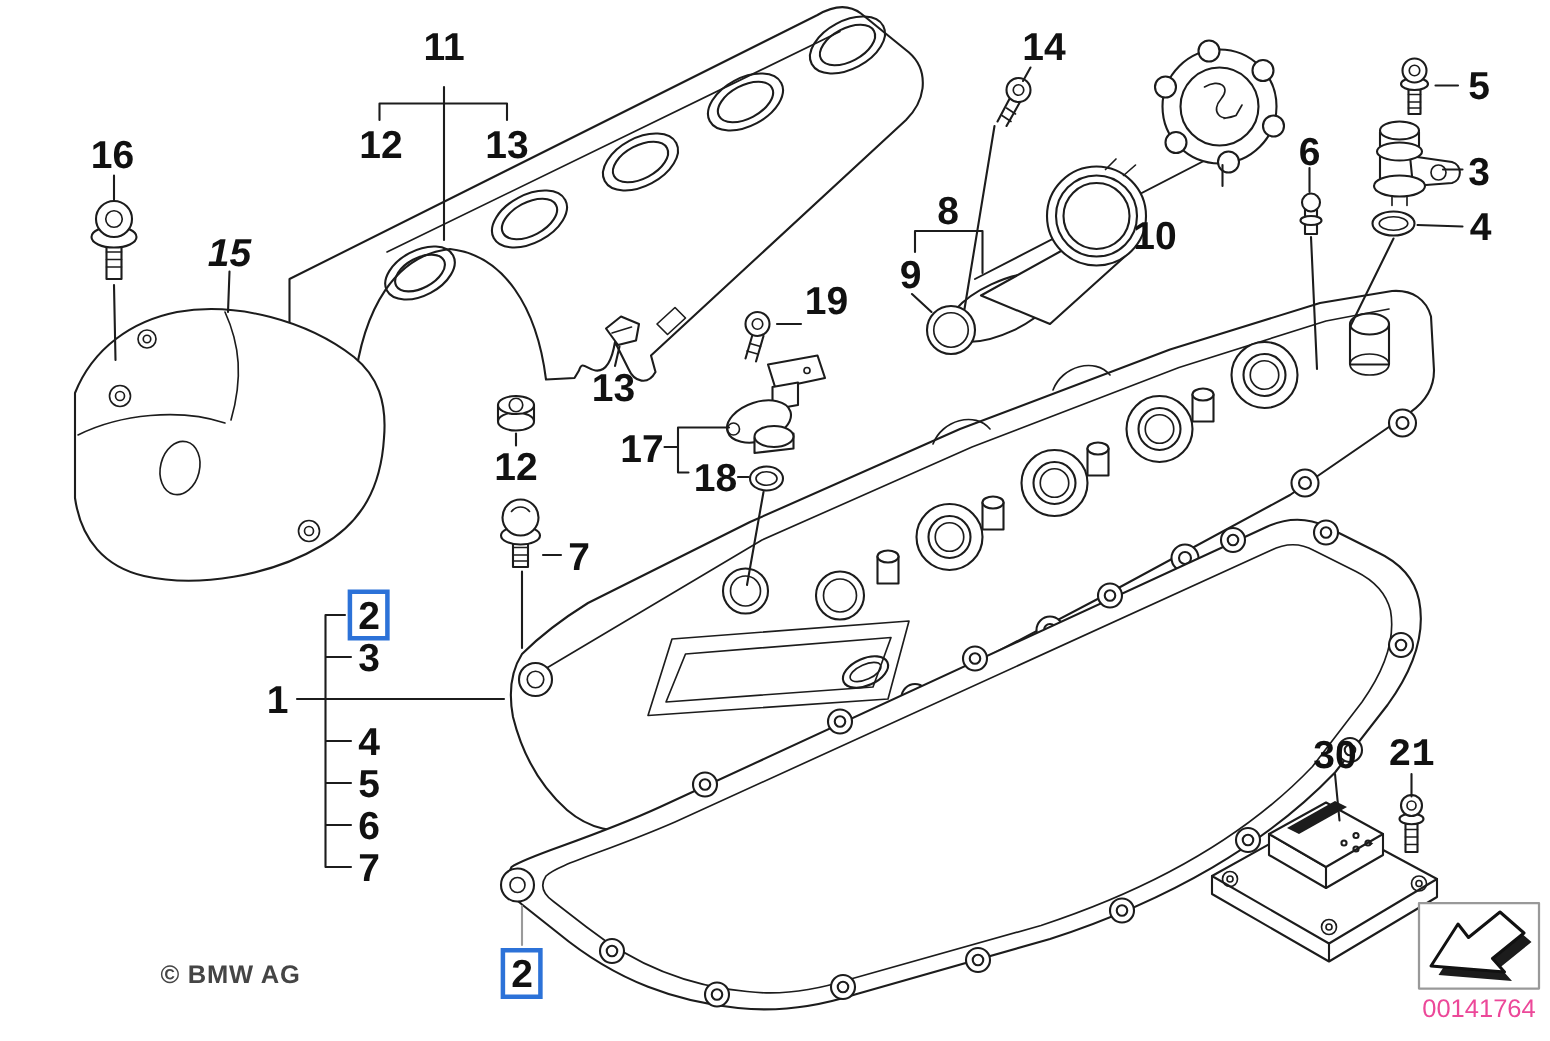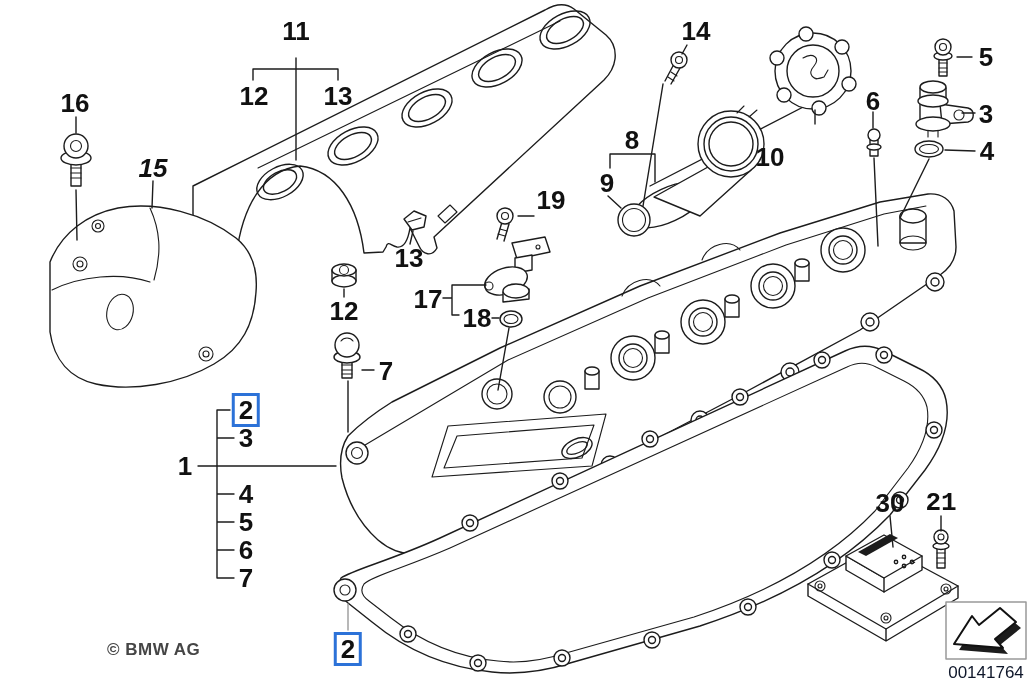--- a/index.html
+++ b/index.html
@@ -32,21 +32,21 @@
     border:3px solid var(--hl,#2c72d8);
     background:#fff;
     padding:1px 4px;
   }
   .copyright{
     position:absolute;left:82px;top:640px;
     font-size:17px;font-weight:bold;color:#454545;letter-spacing:.5px;margin-left:25px;
   }
   .diagram-id{
     position:absolute;left:944px;top:663px;width:84px;
-    font-size:17px;color:#0f172a;text-align:center;
+    font-size:17px;color:#ec4899;text-align:center;
   }
 </style>
 </head>
 <body>
 
 <div class="canvas">
 
 <svg width="1033" height="694" viewBox="0 0 1033 694">
 
   <g>

